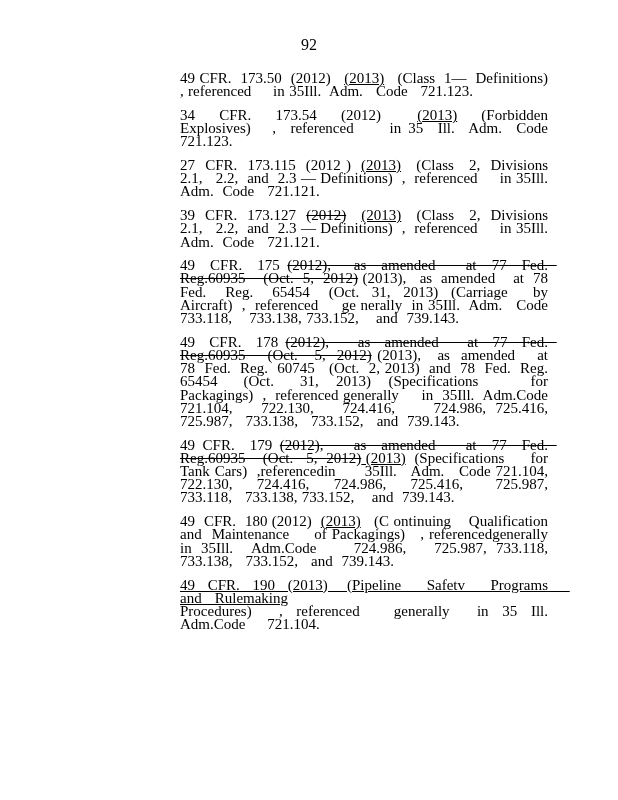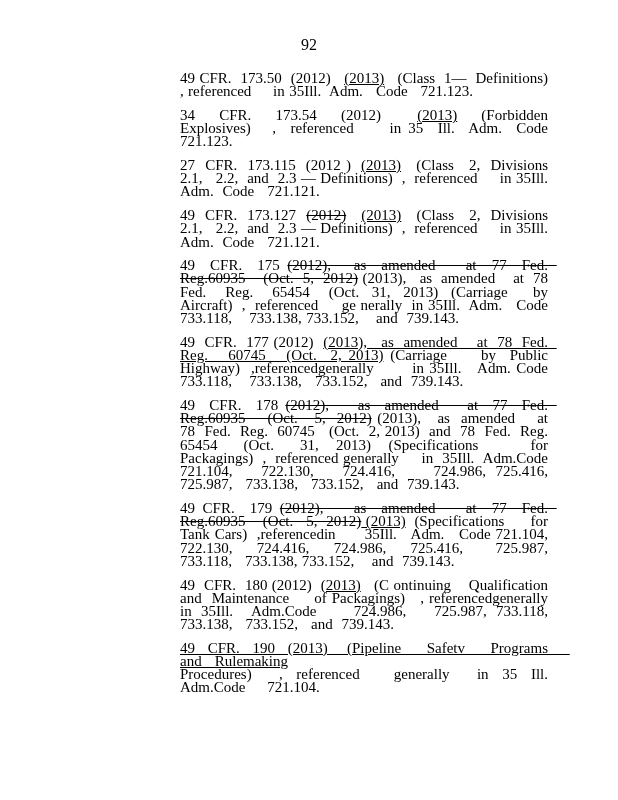--- a/index.html
+++ b/index.html
@@ -61,23 +61,22 @@
 <body>
 
 <div class="page">
 
   <div class="page-number">92</div>
 
   <div class="body-block">
     <p class="para"><span class="seg">49 CFR.  173.50  (2012)   </span><span class="seg ins">(2013)</span><span class="seg">   (Class  1—  Definitions)   , referenced     in 35Ill.  Adm.   Code   721.123.</span></p>
     <p class="para"><span class="seg">34  CFR.  173.54  (2012)   </span><span class="seg ins">(2013)</span><span class="seg">  (Forbidden     Explosives)   ,  referenced     in 35  Ill.  Adm.  Code   721.123.</span></p>
     <p class="para"><span class="seg">27  CFR.  173.115  (2012 )  </span><span class="seg ins">(2013)</span><span class="seg">   (Class   2,  Divisions    2.1,   2.2,  and  2.3 — Definitions)  ,  referenced     in 35Ill.  Adm.  Code   721.121.</span></p>
-    <p class="para"><span class="seg">49  CFR.  173.127  </span><span class="seg del">(2012)</span><span class="seg">   </span><span class="seg ins">(2013)</span><span class="seg">   (Class   2,  Divisions    2.1,   2.2,  and  2.3 — Definitions)  ,  referenced     in 35Ill.  Adm.  Code   721.121.</span></p>
+    <p class="para"><span class="seg">39  CFR.  173.127  </span><span class="seg del">(2012)</span><span class="seg">   </span><span class="seg ins">(2013)</span><span class="seg">   (Class   2,  Divisions    2.1,   2.2,  and  2.3 — Definitions)  ,  referenced     in 35Ill.  Adm.  Code   721.121.</span></p>
     <p class="para"><span class="seg">49  CFR.  175 </span><span class="seg del">(2012),   as  amended    at  77  Fed.  Reg.60935    (Oct.  5,  2012)</span><span class="seg"> (2013),   as  amended    at  78  Fed.   Reg.   65454   (Oct.  31,  2013)  (Carriage    by Aircraft)  ,  referenced     ge nerally  in 35Ill.  Adm.   Code   733.118,    733.138, 733.152,    and  739.143.</span></p>
-    <p class="para"><span class="seg">49  CFR.  177 (2012)  </span><span class="seg ins">(2013),   as  amended    at  78  Fed.  Reg.   60745   (Oct.  2, 2013)</span><span class="seg"> (Carriage     by  Public  Highway)  ,referencedgenerally       in 35Ill.   Adm. Code   733.118,    733.138,   733.152,   and  739.143.</span></p>
     <p class="para"><span class="seg">49  CFR.  178 </span><span class="seg del">(2012),    as  amended    at  77  Fed.  Reg.60935    (Oct.   5,  2012)</span><span class="seg"> (2013),   as  amended    at  78  Fed.  Reg.  60745   (Oct.  2, 2013)  and  78  Fed.  Reg. 65454   (Oct.   31,  2013)  (Specifications      for  Packagings)  ,  referenced generally     in  35Ill.  Adm.Code     721.104,   722.130,   724.416,    724.986, 725.416,    725.987,   733.138,   733.152,   and  739.143.</span></p>
     <p class="para"><span class="seg">49 CFR.  179 </span><span class="seg del">(2012),    as  amended    at  77  Fed.  Reg.60935    (Oct.   5,  2012)</span><span class="seg ins"> (2013)</span><span class="seg">  (Specifications      for  Tank Cars)  ,referencedin      35Ill.   Adm.   Code 721.104,    722.130,   724.416,   724.986,   725.416,    725.987,   733.118,   733.138, 733.152,    and  739.143.</span></p>
     <p class="para"><span class="seg">49  CFR.  180 (2012)  </span><span class="seg ins">(2013)</span><span class="seg">   (C ontinuing    Qualification     and  Maintenance     of Packagings)   , referencedgenerally      in 35Ill.  Adm.Code    724.986,   725.987, 733.118,    733.138,   733.152,   and  739.143.</span></p>
     <p class="para"><span class="seg ins">49  CFR.  190  (2013)   (Pipeline    Safetv    Programs     and   Rulemaking</span><span class="seg">
 Procedures)    ,  referenced     generally    in  35  Ill.  Adm.Code     721.104.</span></p>
   </div>
 
 </div>
 
 </body></html>

